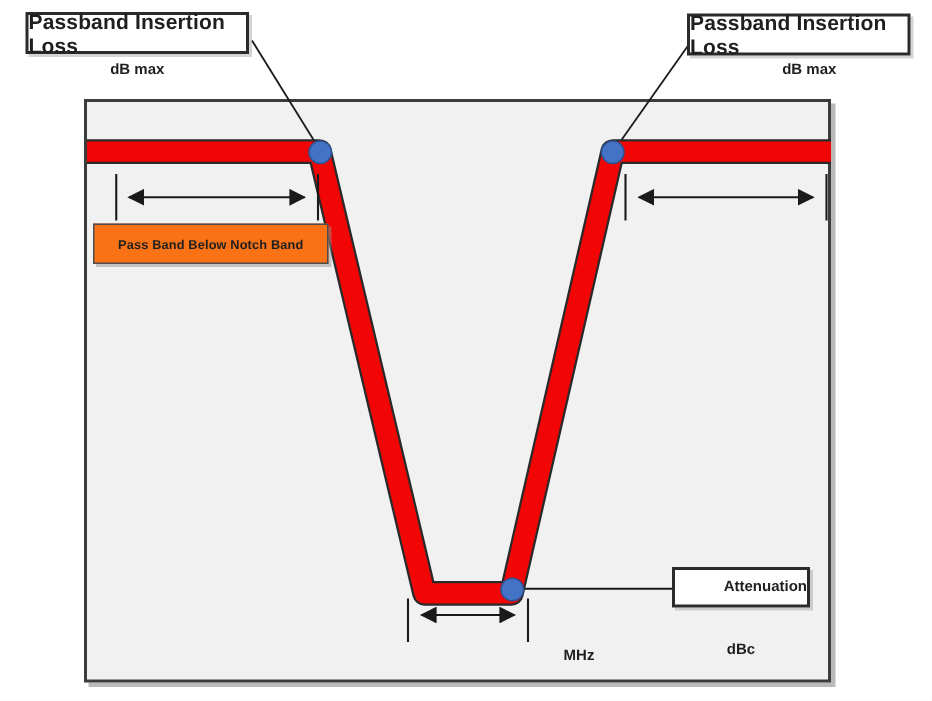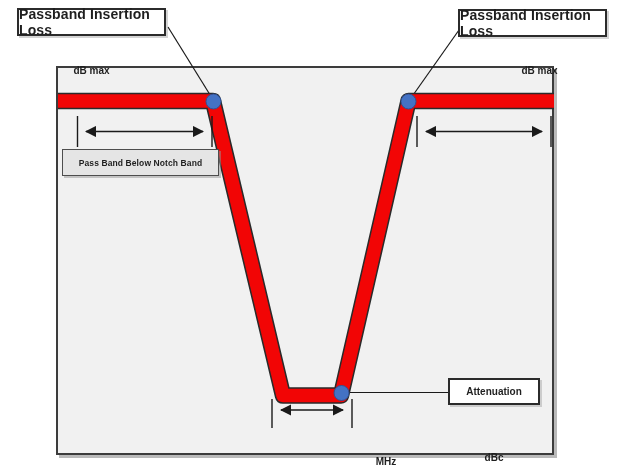--- a/index.html
+++ b/index.html
@@ -17,24 +17,23 @@
   }
   .callout-box {
     position:absolute; background:#ffffff; border:2px solid #2b2b2b;
     display:flex; align-items:center; justify-content:center;
     font-weight:bold; font-size:14px; letter-spacing:0.1px;
     box-shadow:2px 2px 0 rgba(160,160,160,0.45);
   }
   .unit-label {
     position:absolute; font-weight:bold; font-size:10px;
     text-align:center;
-    margin-top:24px;
   }
   .range-box {
-    position:absolute; background:#e5e5e5; border:1px solid #4d4d4d;
+    position:absolute; background:#f97316; border:1px solid #4d4d4d;
     display:flex; align-items:center; justify-content:center;
     font-weight:bold; font-size:8.5px; letter-spacing:0.1px;
     box-shadow:2px 2px 0 rgba(150,150,150,0.5);
   }
   .small-box {
     position:absolute; background:#ffffff; border:2px solid #2b2b2b;
     display:flex; align-items:center; justify-content:center;
     font-weight:bold; font-size:10px;
     box-shadow:2px 2px 0 rgba(160,160,160,0.45);
   }
@@ -91,20 +90,20 @@
 
   <div class="callout-box" style="left:458px; top:9px; width:149px; height:28px;">
     <span>Passband Insertion Loss</span>
   </div>
   <div class="unit-label" style="left:465px; top:41px; width:149px;">dB max</div>
 
   <div class="range-box" style="left:62px; top:149px; width:157px; height:27px;">
     <span>Pass Band Below Notch Band</span>
   </div>
 
-  <div class="small-box" style="left:448px; top:378px; width:92px; height:27px;">
+  <div class="small-box" style="left:448px; top:378px; width:92px; height:27px;justify-content:flex-end;">
     <span>Attenuation</span>
   </div>
   <div class="unit-label" style="left:448px; top:428px; width:92px;">dBc</div>
 
   <div class="unit-label" style="left:366px; top:432px; width:40px;">MHz</div>
 
 </div>
 
 </body></html>

